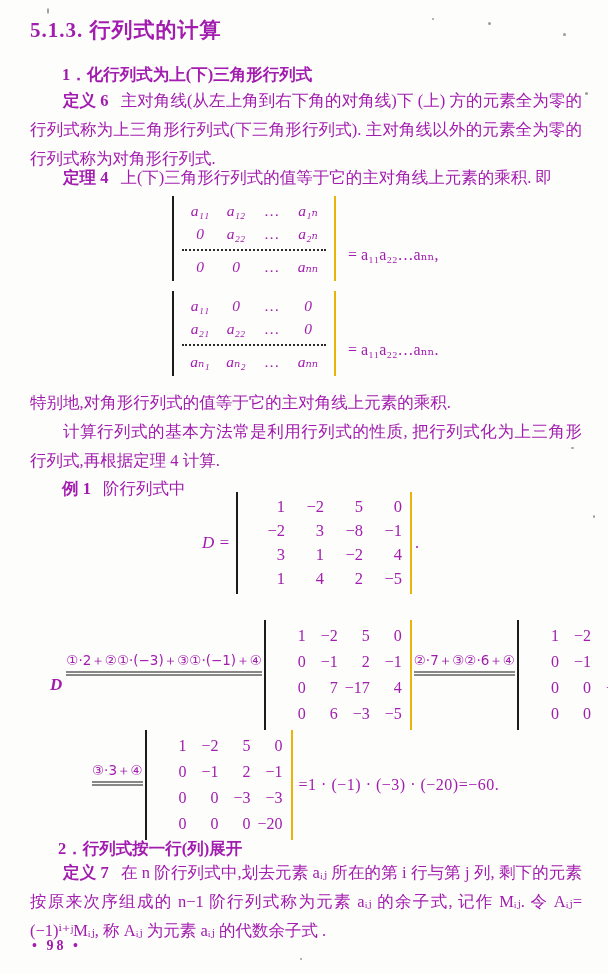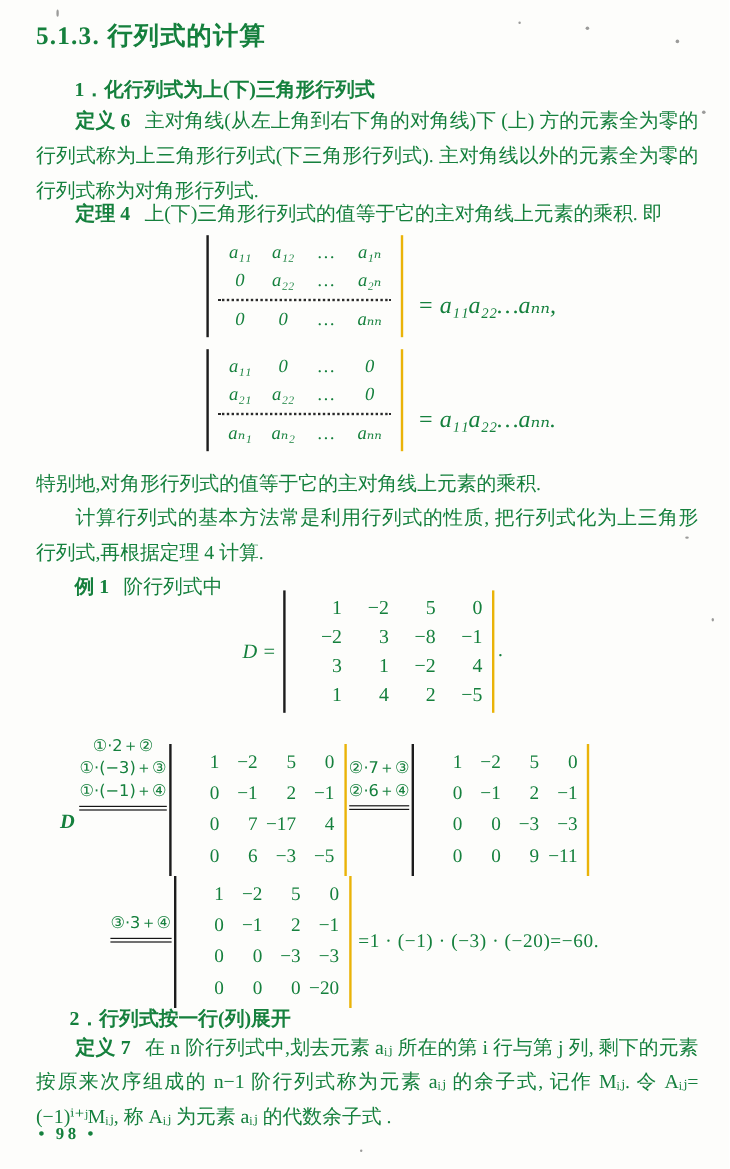--- a/index.html
+++ b/index.html
@@ -1,18 +1,18 @@
 <!DOCTYPE html>
 <html><head>
 <meta charset="utf-8">
 <style>
   html,body { margin:0; padding:0; background:#ffffff; }
   .page {
     position:relative; width:608px; height:974px;
-    background:#fdfdfb; color:#15803d; overflow:hidden;
+    background:#fdfdfb; color:#a21caf; overflow:hidden;
     font-family:"Liberation Serif","DejaVu Serif",serif;
     font-size:16px;
   }
   .abs { position:absolute; }
   .title {
     font-size:21px; font-weight:bold; letter-spacing:1px; margin:0;
   }
   .h-sub { font-weight:bold; font-size:16.5px; }
   .para {
     width:552px; line-height:29px; text-align:justify; margin:0;
@@ -29,27 +29,27 @@
   }
   .det-row { display:flex; }
   .det-cell { display:inline-block; white-space:nowrap; }
   .det-dots { border-top:2px dotted #2a2a2a; margin:4px 0; height:0; }
   
   .det-wide .det-cell { width:36px; text-align:center; font-style:italic; line-height:23px; font-size:15.5px; }
   
   .det-d .det-cell { width:39px; text-align:right; line-height:24px; font-size:16.5px; }
   
   .det-s .det-cell { width:32px; text-align:right; line-height:26px; font-size:16px; }
-  .eq-result { margin-left:12px; font-style:italic; white-space:nowrap; font-size:20px;margin-top:32px; }
+  .eq-result { margin-left:12px; white-space:nowrap; font-size:16px;margin-top:32px; }
   .mathit { font-style:italic; }
   .dlhs { margin-right:6px; font-size:17px; }
   .period { margin-left:3px; }
   
   .xequal { display:flex; flex-direction:column; transform:translateY(-50%); margin:0 2px; }
-  .annstack { display:flex; flex-direction:column; align-items:center; }
+  .annstack { display:flex; flex-direction:row; align-items:flex-end; }
   .annstack > div {
     font-family:"DejaVu Sans",sans-serif; font-size:13.5px; line-height:19px; white-space:nowrap;
   }
   .xrule { height:2px; border-top:1.5px solid #151515; border-bottom:1.5px solid #151515; margin-top:2px; width:100%; }
   .dlbl { align-self:center; transform:translateY(10px); margin-right:2px; font-size:17px; font-weight:bold; }
   .step-result { margin-left:6px; white-space:nowrap; font-size:16px; letter-spacing:.5px; }
   .pageno { font-size:14px; font-weight:bold; letter-spacing:3px; }
   .speck { position:absolute; background:#4a4a4a; border-radius:50%; opacity:.55; }
 </style>
 </head>

